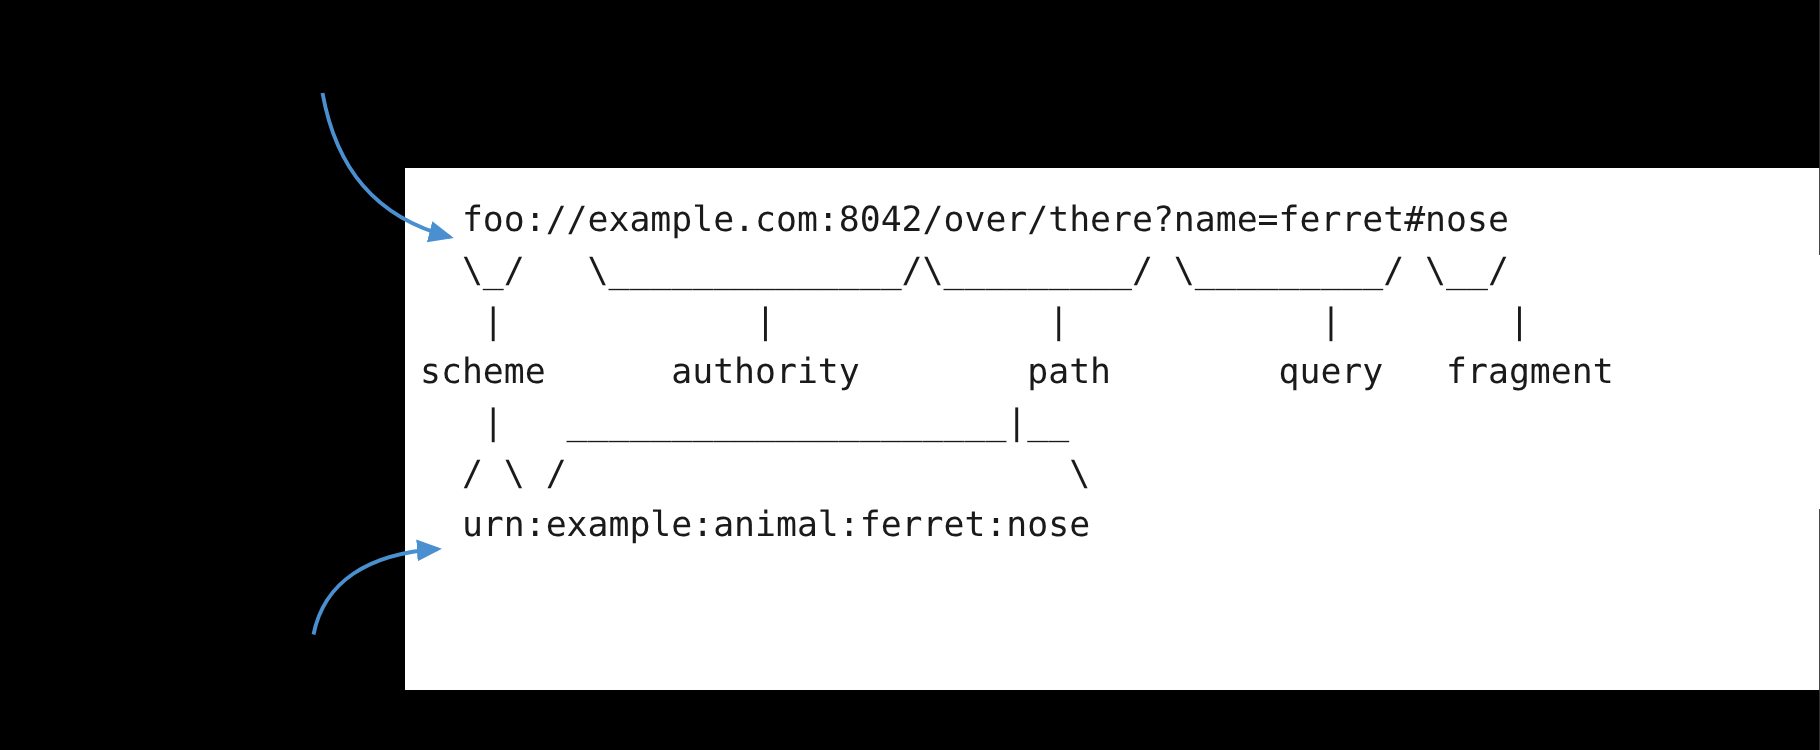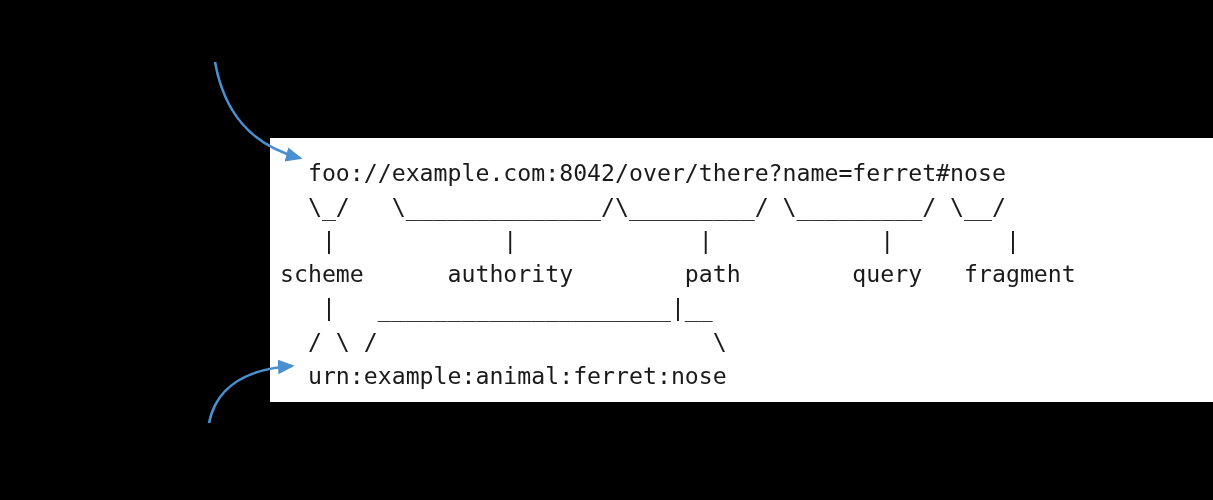--- a/index.html
+++ b/index.html
@@ -42,21 +42,21 @@
     width: 1213px;
     height: 500px;
     pointer-events: none;
   }
 </style>
 </head>
 <body>
 
 <div id="screenshot" style="width: 1213px; height: 500px; background: rgb(0, 0, 0);">
 
-  <div id="white-panel" style="left: 270px; top: 138px; width: 943px; height: 264px; background: rgb(255, 255, 255);">
+  <div id="white-panel" style="left: 270px; top: 112px; width: 943px; height: 348px; background: rgb(255, 255, 255);">
     <pre id="ascii-figure" style="color: rgb(26, 26, 26);">  foo://example.com:8042/over/there?name=ferret#nose
   \_/   \______________/\_________/ \_________/ \__/
    |            |             |            |        |
 scheme      authority        path        query   fragment
    |   _____________________|__
   / \ /                        \
   urn:example:animal:ferret:nose</pre>
   </div>
 
   <svg id="arrow-layer" viewBox="0 0 1213 500" xmlns="http://www.w3.org/2000/svg">

